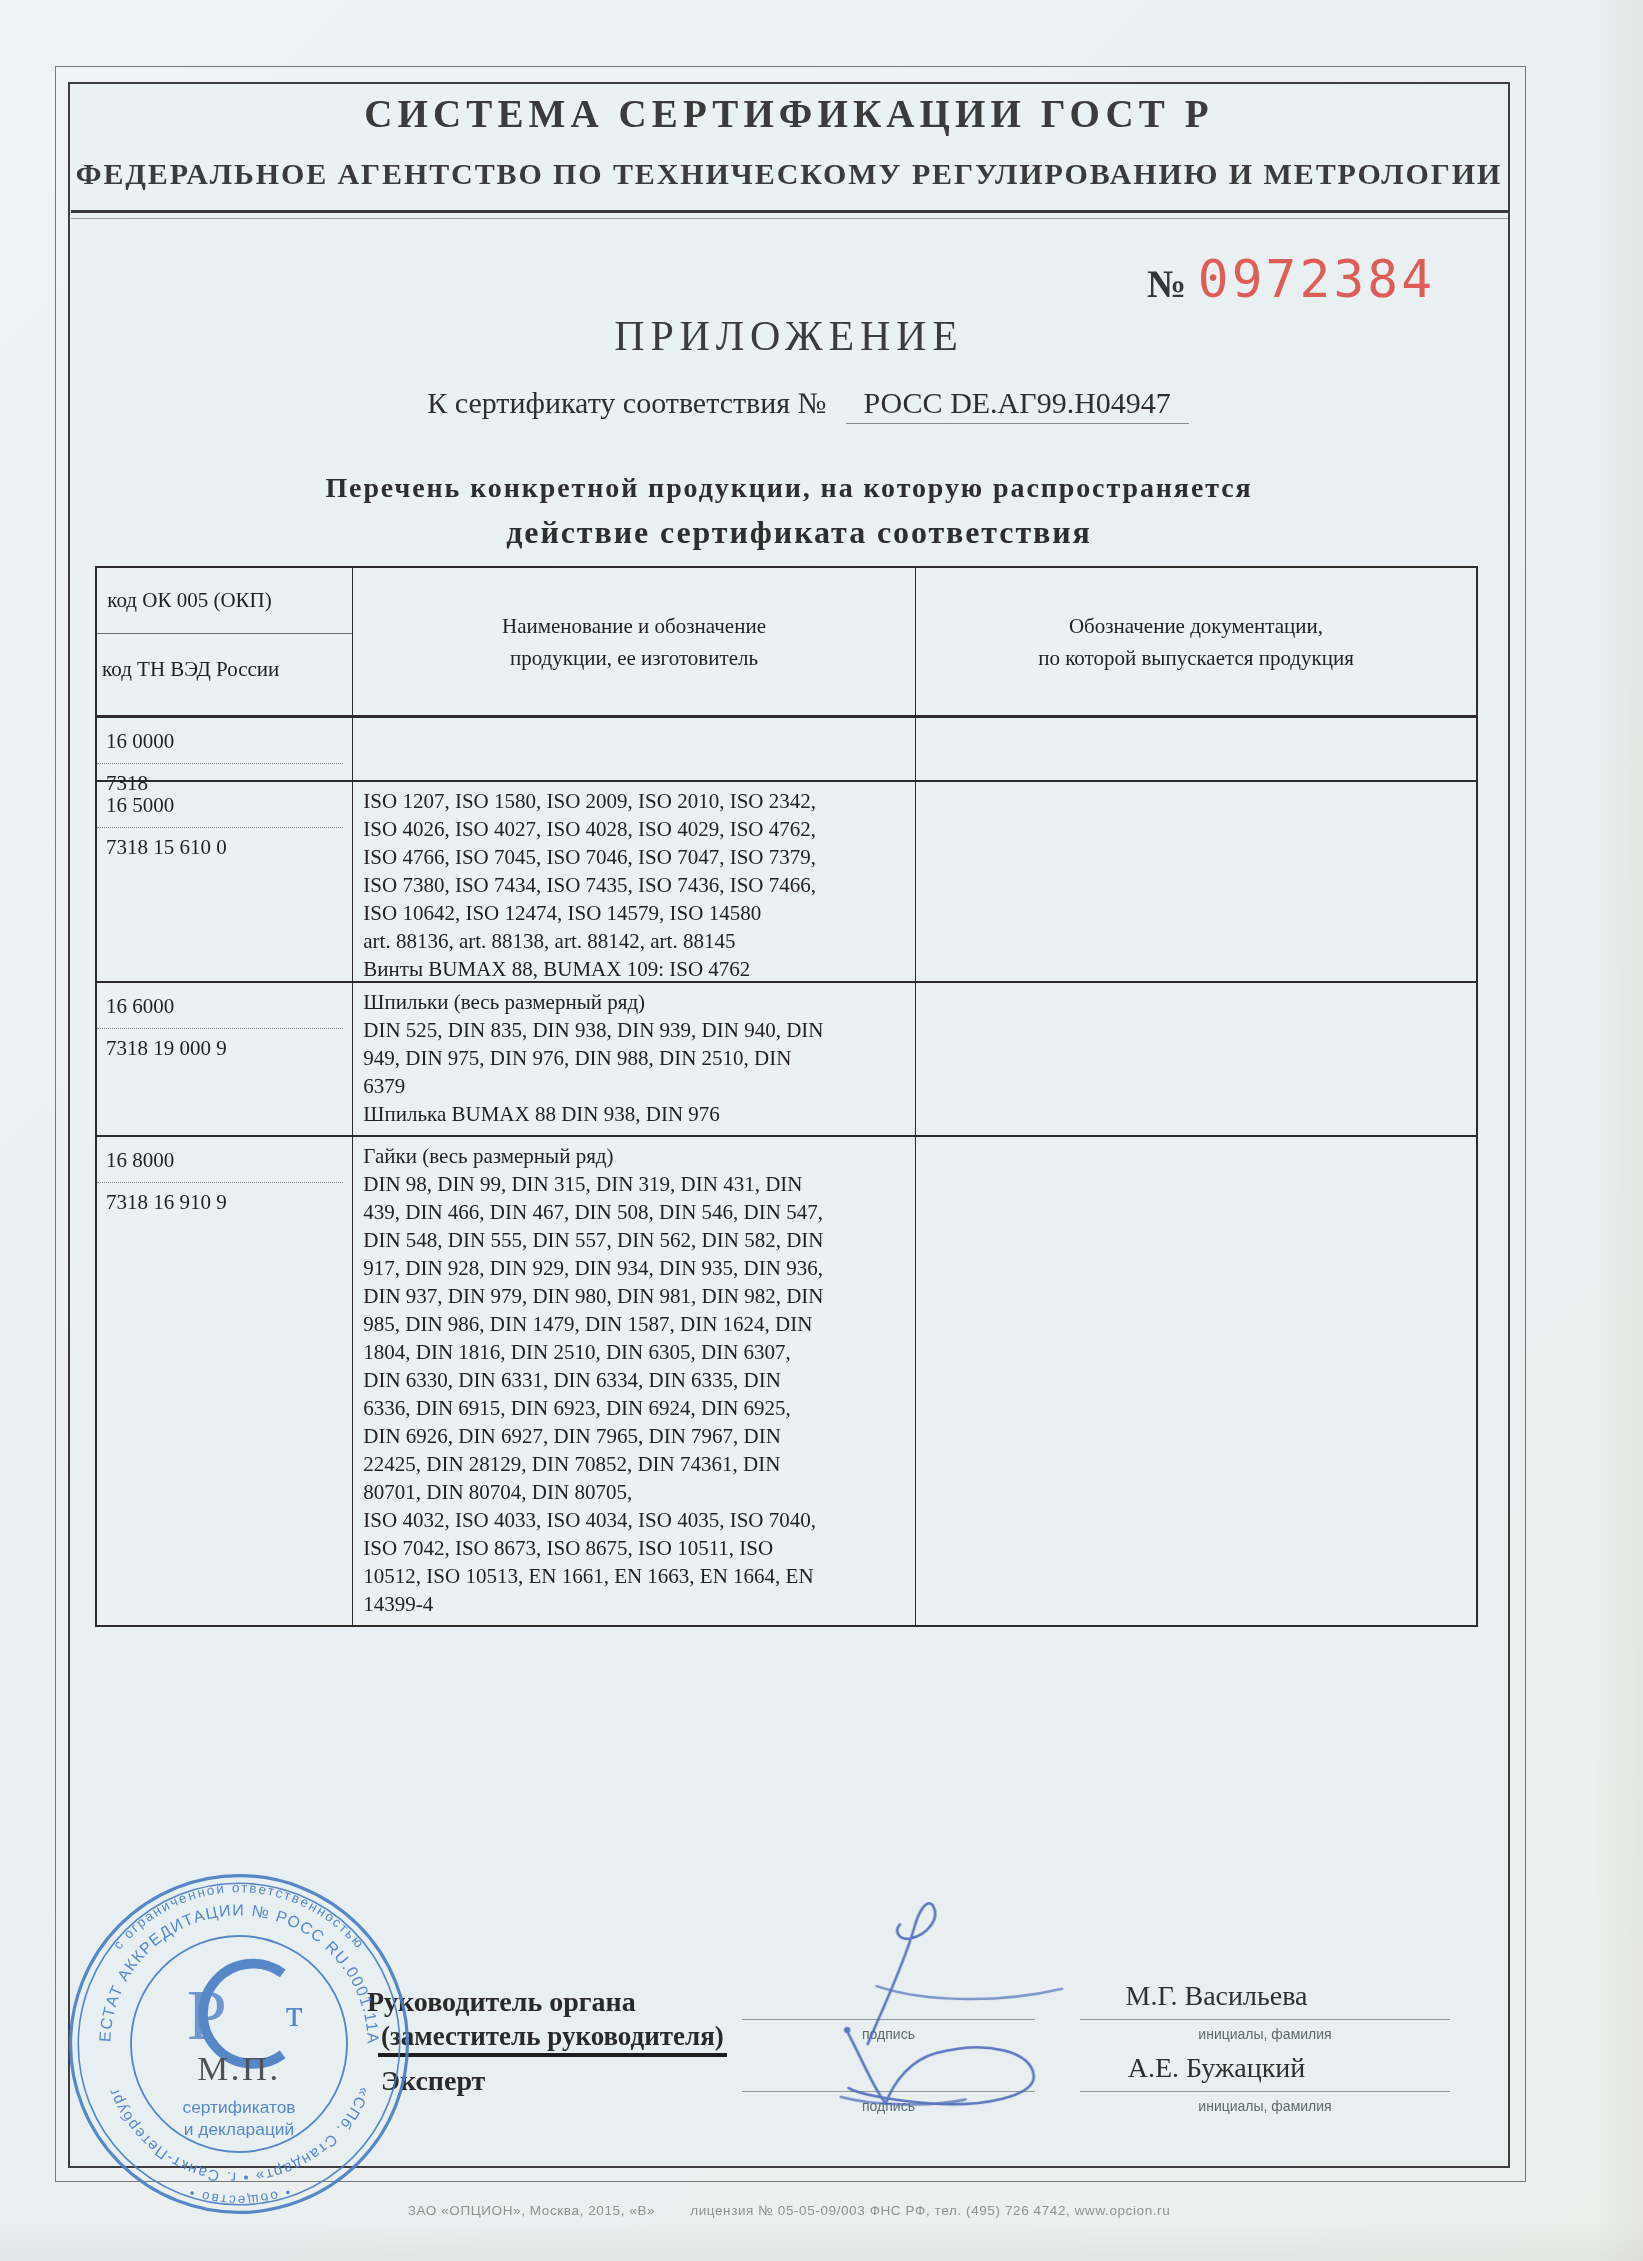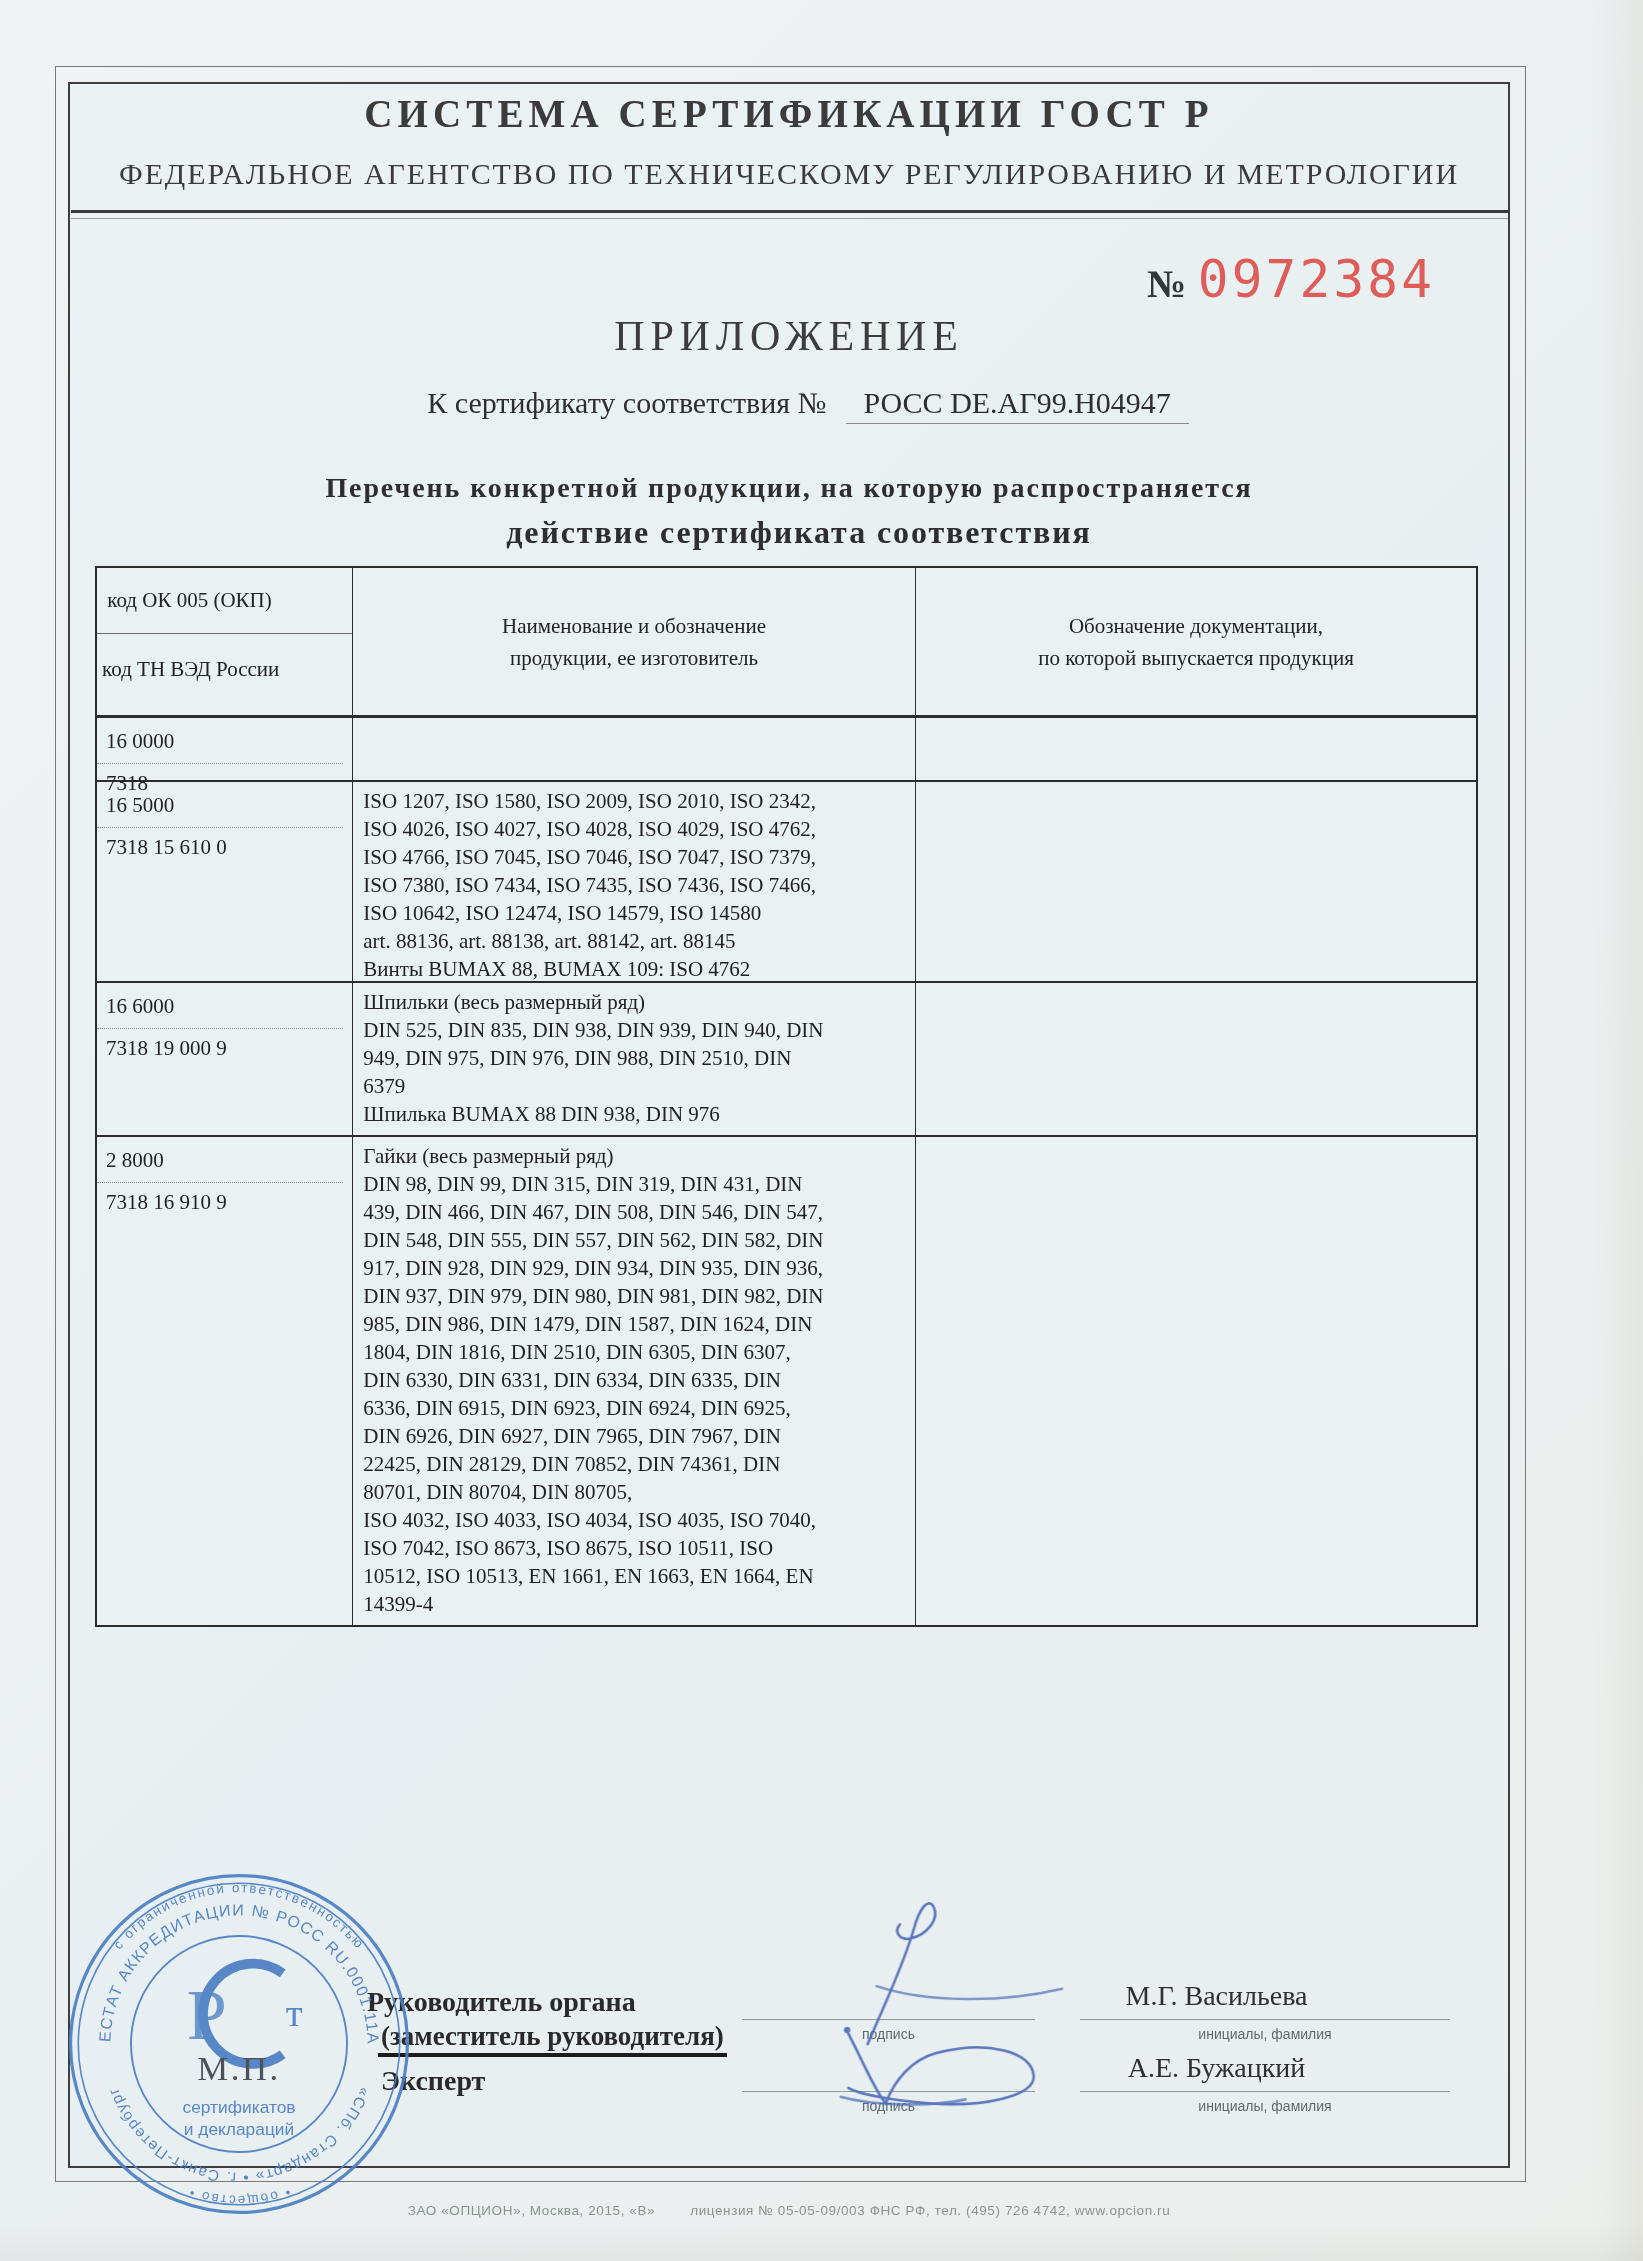--- a/index.html
+++ b/index.html
@@ -8,21 +8,21 @@
     background:linear-gradient(135deg,#eff3f4 0%,#eaeff1 55%,#ecefec 100%);
     font-family:"Liberation Serif",serif;color:#2e2e2e;
   }
   .abs{position:absolute;}
   
   .frame-outer{left:55px;top:66px;width:1469px;height:2114px;border:1.9px solid #787878;}
   .frame-inner{left:68px;top:82px;width:1442px;height:2086px;border:2.6px solid #3e3e3e;box-sizing:border-box;background:rgba(230,240,243,0.35);}
   
   .title-zone{left:68px;top:0;width:1442px;text-align:center;}
   .sys-title{top:91px;font-size:39px;font-weight:bold;letter-spacing:5.1px;color:#3b3b3b;}
-  .agency-title{top:157px;font-size:30px;font-weight:normal;letter-spacing:1.9px;color:#3b3b3b;}
+  .agency-title{top:157px;font-size:30px;font-weight:bold;letter-spacing:1.9px;color:#3b3b3b;}
   .sep1{left:71px;top:210px;width:1437px;height:3.2px;background:#3a3a3a;}
   .sep2{left:71px;top:218px;width:1437px;height:1.3px;background:#9b9b9b;}
   .num-block{left:1147px;top:250px;display:flex;align-items:baseline;gap:11.6px;}
   .num-sign{font-size:39px;font-weight:bold;color:#33363a;}
   .num-digits{font-family:"DejaVu Sans Mono",monospace;font-size:51px;letter-spacing:3.2px;color:#de5d58;font-weight:400;}
   .appendix{top:312px;font-size:42px;font-weight:normal;letter-spacing:5.8px;color:#3c3c3c;}
   .certline{left:68px;top:386px;width:1480px;display:flex;justify-content:center;align-items:baseline;gap:19.3px;font-size:30px;}
   .certnum{border-bottom:1.9px solid #8a8a8a;padding:0 18px 2.6px 18px;}
   .sub1{top:472px;font-size:28px;font-weight:bold;letter-spacing:1.9px;}
   .sub2{top:514px;font-size:32px;font-weight:bold;letter-spacing:1.9px;margin-left:10px;}
@@ -136,21 +136,21 @@
     <div class="tnved">7318 19 000 9</div>
   </div>
   <div class="cell bR rB prod-cell">Шпильки (весь размерный ряд)
 DIN 525, DIN 835, DIN 938, DIN 939, DIN 940, DIN
 949, DIN 975, DIN 976, DIN 988, DIN 2510, DIN
 6379
 Шпилька BUMAX 88 DIN 938, DIN 976</div>
   <div class="cell rB doc-cell"></div>
 
   <div class="cell bR code-cell">
-    <div class="okp">2 8000</div>
+    <div class="okp">16 8000</div>
     <div class="dotline"></div>
     <div class="tnved">7318 16 910 9</div>
   </div>
   <div class="cell bR prod-cell">Гайки (весь размерный ряд)
 DIN 98, DIN 99, DIN 315, DIN 319, DIN 431, DIN
 439, DIN 466, DIN 467, DIN 508, DIN 546, DIN 547,
 DIN 548, DIN 555, DIN 557, DIN 562, DIN 582, DIN
 917, DIN 928, DIN 929, DIN 934, DIN 935, DIN 936,
 DIN 937, DIN 979, DIN 980, DIN 981, DIN 982, DIN
 985, DIN 986, DIN 1479, DIN 1587, DIN 1624, DIN

